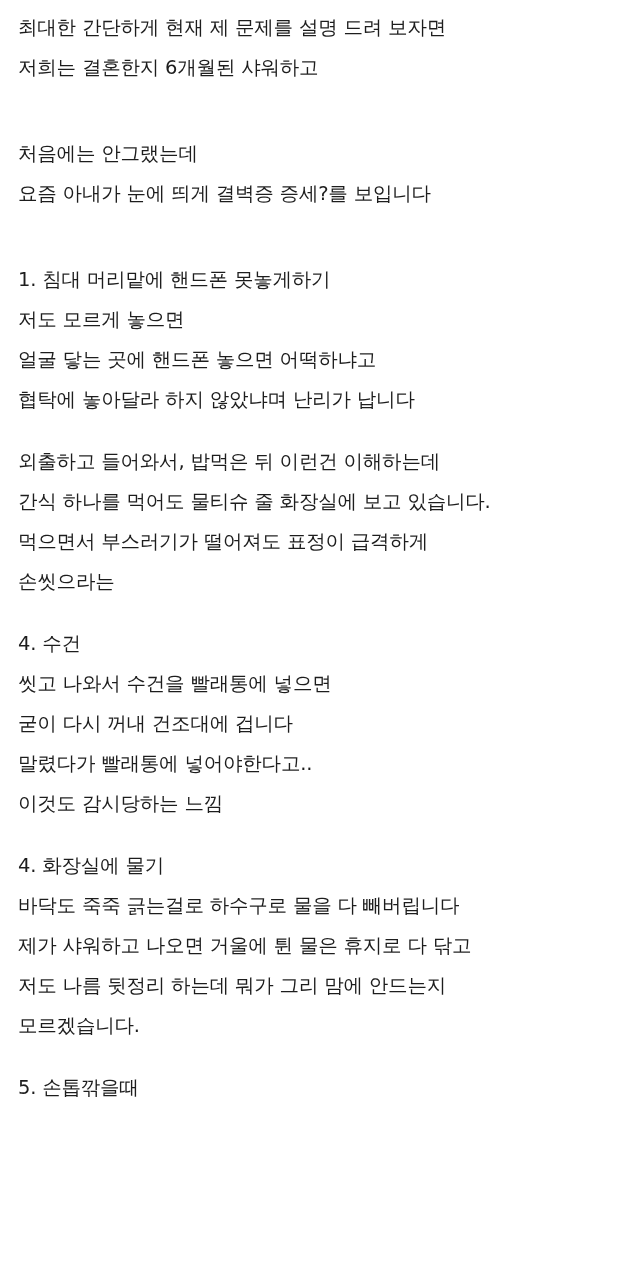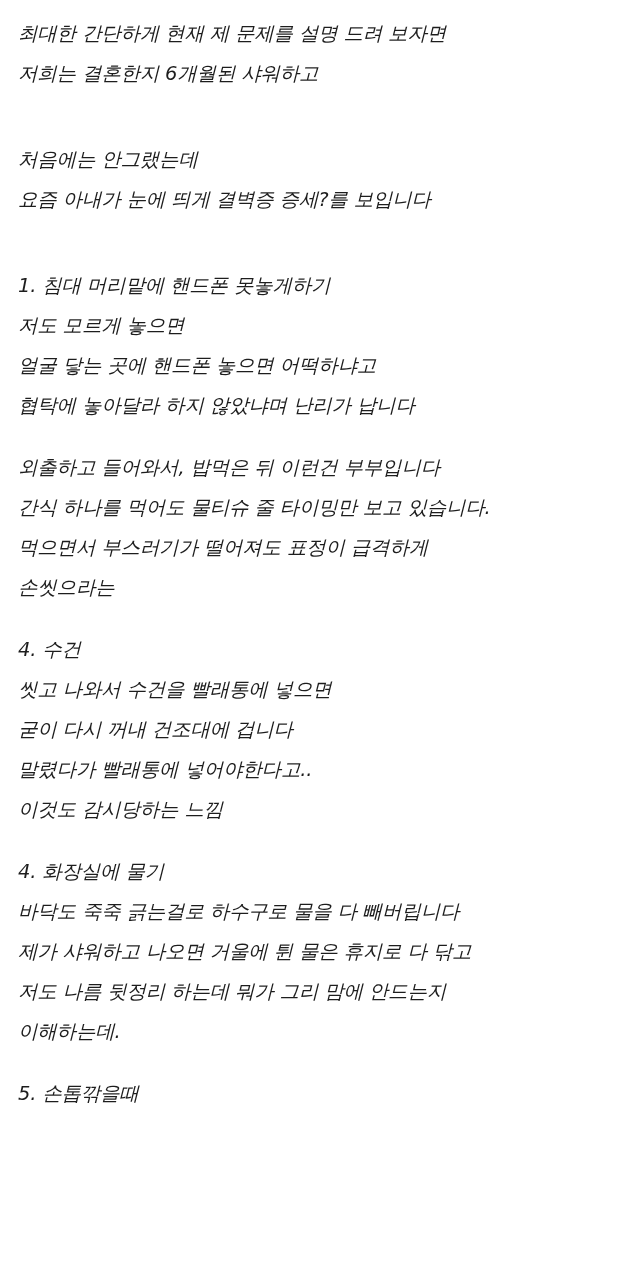--- a/index.html
+++ b/index.html
@@ -10,23 +10,22 @@
   body {
     width: 640px;
     height: 1280px;
     overflow: hidden;
     font-family: "DejaVu Sans", "Liberation Sans", sans-serif;
   }
   #doc {
     width: 640px;
     height: 1280px;
     box-sizing: border-box;
-    padding: 14px 18px 0 18px;
+    padding: 8px 18px 0 18px;
     background: #ffffff;
-    font-style: italic;
   }
   .para {
     margin: 0;
     padding: 0;
   }
   .line {
     font-size: 19.5px;
     line-height: 40px;
     color: #1d1d1d;
     letter-spacing: -0.2px;
@@ -62,22 +61,22 @@
   <div class="para">
     <div class="line">1. 침대 머리맡에 핸드폰 못놓게하기</div>
     <div class="line">저도 모르게 놓으면</div>
     <div class="line">얼굴 닿는 곳에 핸드폰 놓으면 어떡하냐고</div>
     <div class="line">협탁에 놓아달라 하지 않았냐며 난리가 납니다</div>
   </div>
 
   <div class="gap-sm"></div>
 
   <div class="para">
-    <div class="line">외출하고 들어와서, 밥먹은 뒤 이런건 부부입니다</div>
-    <div class="line">간식 하나를 먹어도 물티슈 줄 타이밍만 보고 있습니다.</div>
+    <div class="line">외출하고 들어와서, 밥먹은 뒤 이런건 이해하는데</div>
+    <div class="line">간식 하나를 먹어도 물티슈 줄 화장실에 보고 있습니다.</div>
     <div class="line">먹으면서 부스러기가 떨어져도 표정이 급격하게</div>
     <div class="line">손씻으라는</div>
   </div>
 
   <div class="gap-sm"></div>
 
   <div class="para">
     <div class="line">4. 수건</div>
     <div class="line">씻고 나와서 수건을 빨래통에 넣으면</div>
     <div class="line">굳이 다시 꺼내 건조대에 겁니다</div>
@@ -85,21 +84,21 @@
     <div class="line">이것도 감시당하는 느낌</div>
   </div>
 
   <div class="gap-sm"></div>
 
   <div class="para">
     <div class="line">4. 화장실에 물기</div>
     <div class="line">바닥도 죽죽 긁는걸로 하수구로 물을 다 빼버립니다</div>
     <div class="line">제가 샤워하고 나오면 거울에 튄 물은 휴지로 다 닦고</div>
     <div class="line">저도 나름 뒷정리 하는데 뭐가 그리 맘에 안드는지</div>
-    <div class="line">이해하는데.</div>
+    <div class="line">모르겠습니다.</div>
   </div>
 
   <div class="gap-sm"></div>
 
   <div class="para">
     <div class="line">5. 손톱깎을때</div>
   </div>
 
 </div>
 

